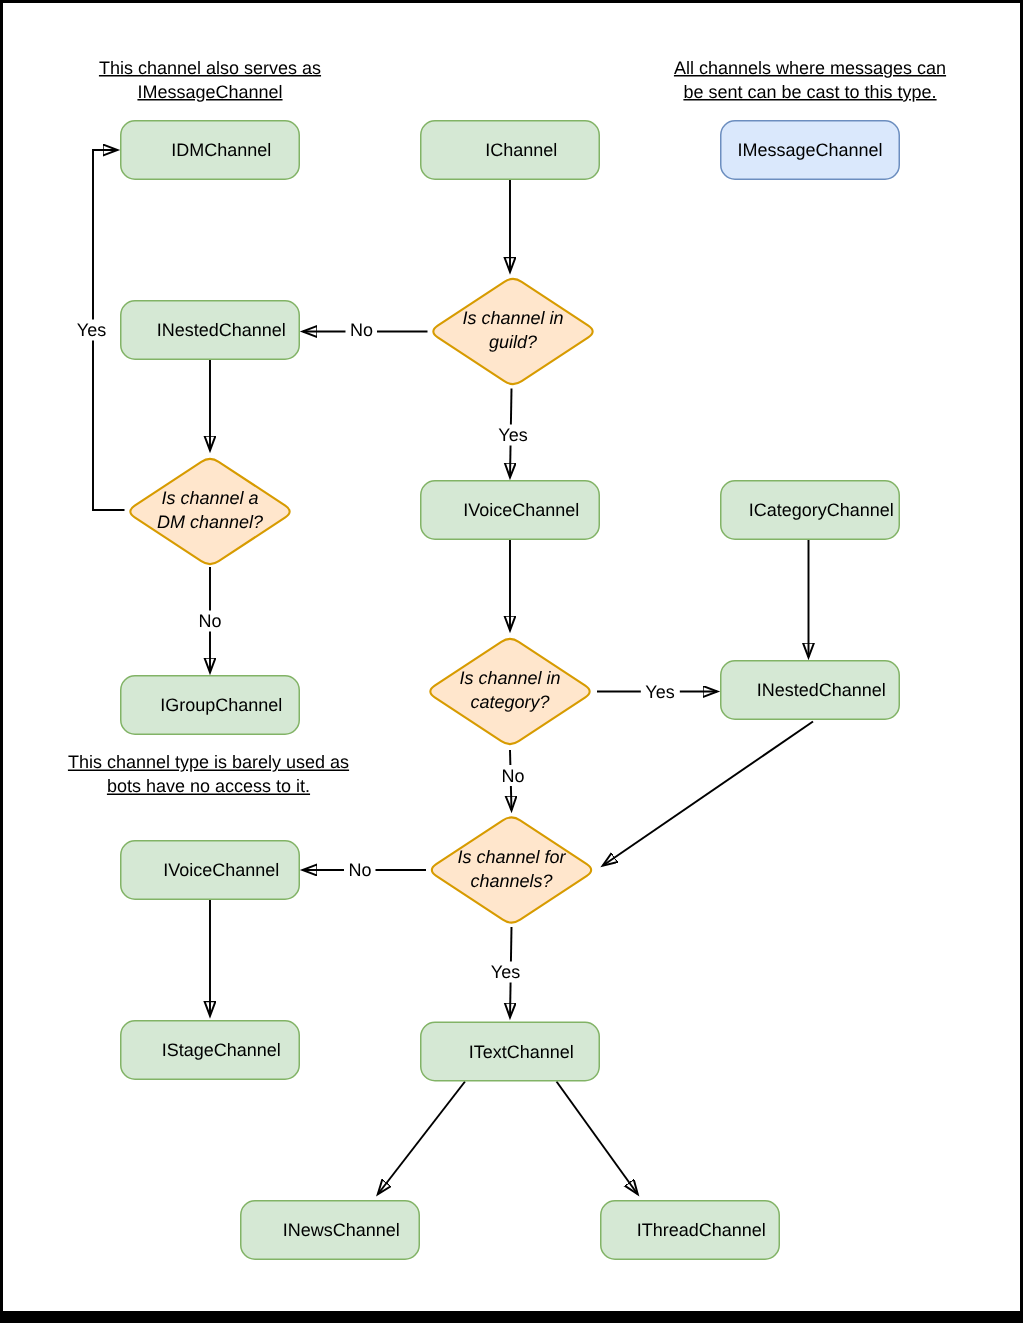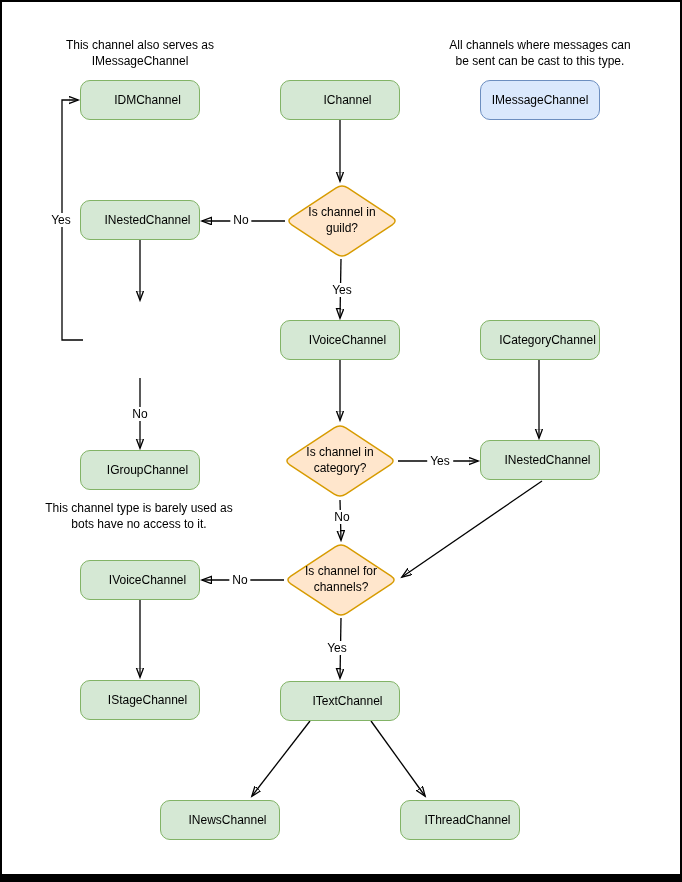--- a/index.html
+++ b/index.html
@@ -13,29 +13,29 @@
   }
   #edges{position:absolute;left:0;top:0;z-index:1;}
   #edges path{stroke:var(--line-color,#000);stroke-width:1.3;fill:none;}
   .node{
     position:absolute;width:120px;height:40px;border-radius:10px;
     display:flex;align-items:center;justify-content:center;
     font-size:12px;z-index:2;box-sizing:border-box;text-align:center;
   }
   .green{background:var(--green-fill,#d5e8d4);border:1px solid var(--green-border,#82b366);padding-left:15px;}
   .blue{background:var(--blue-fill,#dae8fc);border:1px solid var(--blue-border,#6c8ebf);}
-  .decision{position:absolute;width:116px;height:78px;z-index:2;}
+  .decision{position:absolute;width:116px;height:78px;z-index:2;font-style:italic;}
   .decision svg{position:absolute;left:0;top:0;width:100%;height:100%;display:block;}
   .decision .dtext{
     position:absolute;inset:0;display:flex;align-items:center;justify-content:center;
     text-align:center;font-size:12px;line-height:1.3;white-space:pre-line;
   }
   .note{
     position:absolute;text-align:center;font-size:12px;line-height:1.3;
-    white-space:pre-line;z-index:2;
+    white-space:pre-line;z-index:2;text-decoration:underline;
   }
   .edge-label{
     position:absolute;transform:translate(-50%,-50%);background:#fff;
     padding:0 3px;font-size:12px;z-index:3;white-space:nowrap;
   }
 </style>
 </head>
 <body>
 
 <div class="canvas">
@@ -86,20 +86,27 @@
   <div class="node green" style="left:160px;top:800px">INewsChannel</div>
   <div class="node green" style="left:400px;top:800px">IThreadChannel</div>
 
   <div class="decision" style="left:284px;top:182px">
     <svg viewBox="0 0 116 78">
       <path d="M63.8,5.9 L108.2,35.1 Q114,39 108.2,42.9 L63.8,72.1 Q58,76 52.2,72.1 L7.8,42.9 Q2,39 7.8,35.1 L52.2,5.9 Q58,2 63.8,5.9 Z" fill="var(--orange-fill,#ffe6cc)" stroke="var(--orange-border,#d79b00)" stroke-width="1.4"></path>
     </svg>
     <div class="dtext">Is channel in
 guild?</div>
   </div>
+  <div class="decision" style="left:82px;top:302px">
+    <svg viewBox="0 0 116 78">
+      <path d="M63.8,5.9 L108.2,35.1 Q114,39 108.2,42.9 L63.8,72.1 Q58,76 52.2,72.1 L7.8,42.9 Q2,39 7.8,35.1 L52.2,5.9 Q58,2 63.8,5.9 Z" fill="var(--orange-fill,#ffe6cc)" stroke="var(--orange-border,#d79b00)" stroke-width="1.4"></path>
+    </svg>
+    <div class="dtext">Is channel a
+DM channel?</div>
+  </div>
   <div class="decision" style="left:282px;top:422px">
     <svg viewBox="0 0 116 78">
       <path d="M63.8,5.9 L108.2,35.1 Q114,39 108.2,42.9 L63.8,72.1 Q58,76 52.2,72.1 L7.8,42.9 Q2,39 7.8,35.1 L52.2,5.9 Q58,2 63.8,5.9 Z" fill="var(--orange-fill,#ffe6cc)" stroke="var(--orange-border,#d79b00)" stroke-width="1.4"></path>
     </svg>
     <div class="dtext">Is channel in
 category?</div>
   </div>
   <div class="decision" style="left:283px;top:541px">
     <svg viewBox="0 0 116 78">
       <path d="M63.8,5.9 L108.2,35.1 Q114,39 108.2,42.9 L63.8,72.1 Q58,76 52.2,72.1 L7.8,42.9 Q2,39 7.8,35.1 L52.2,5.9 Q58,2 63.8,5.9 Z" fill="var(--orange-fill,#ffe6cc)" stroke="var(--orange-border,#d79b00)" stroke-width="1.4"></path>

